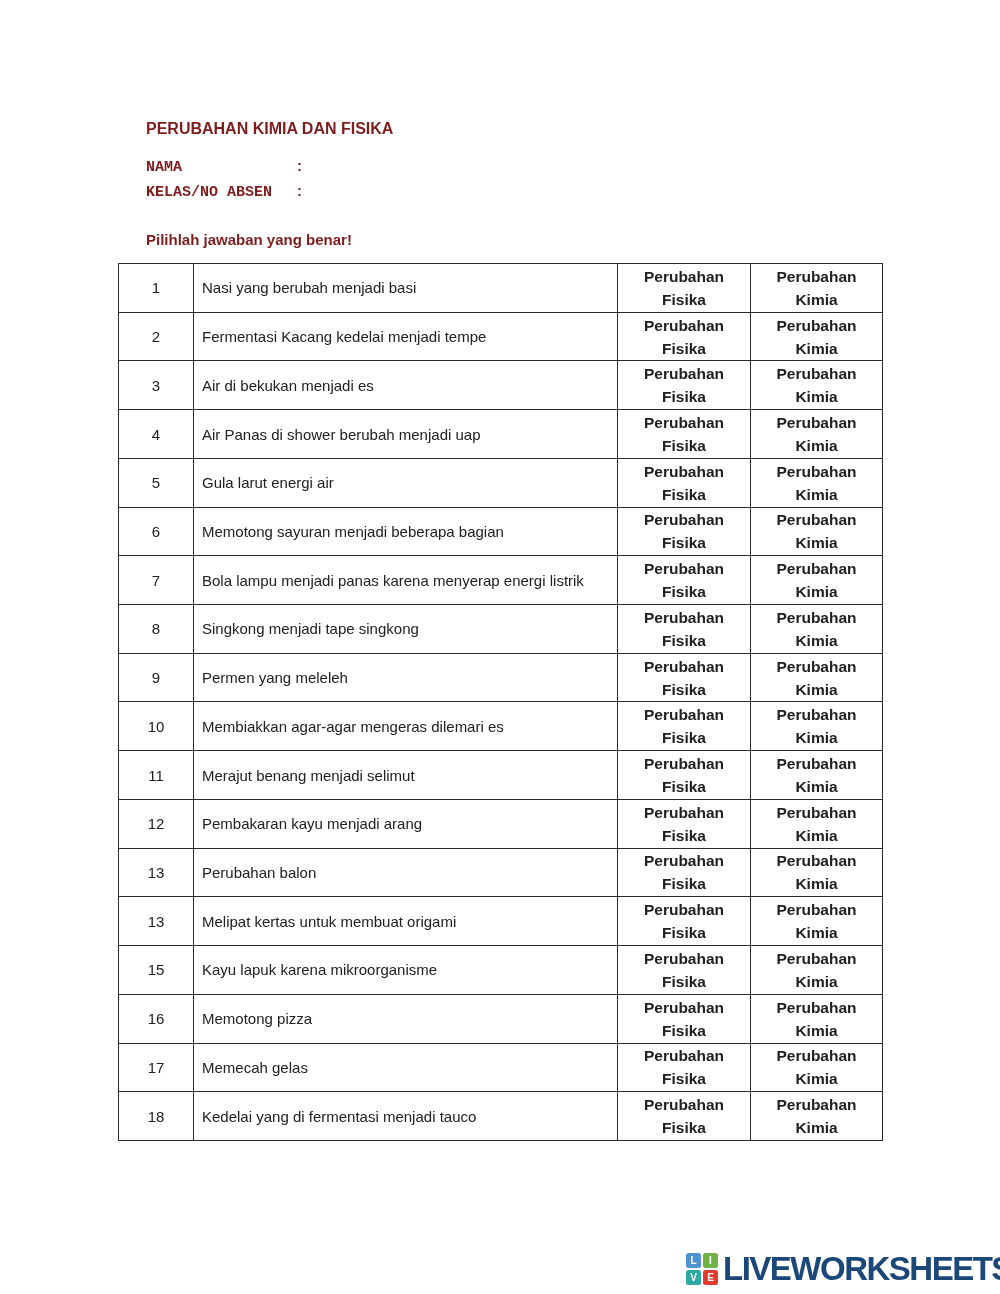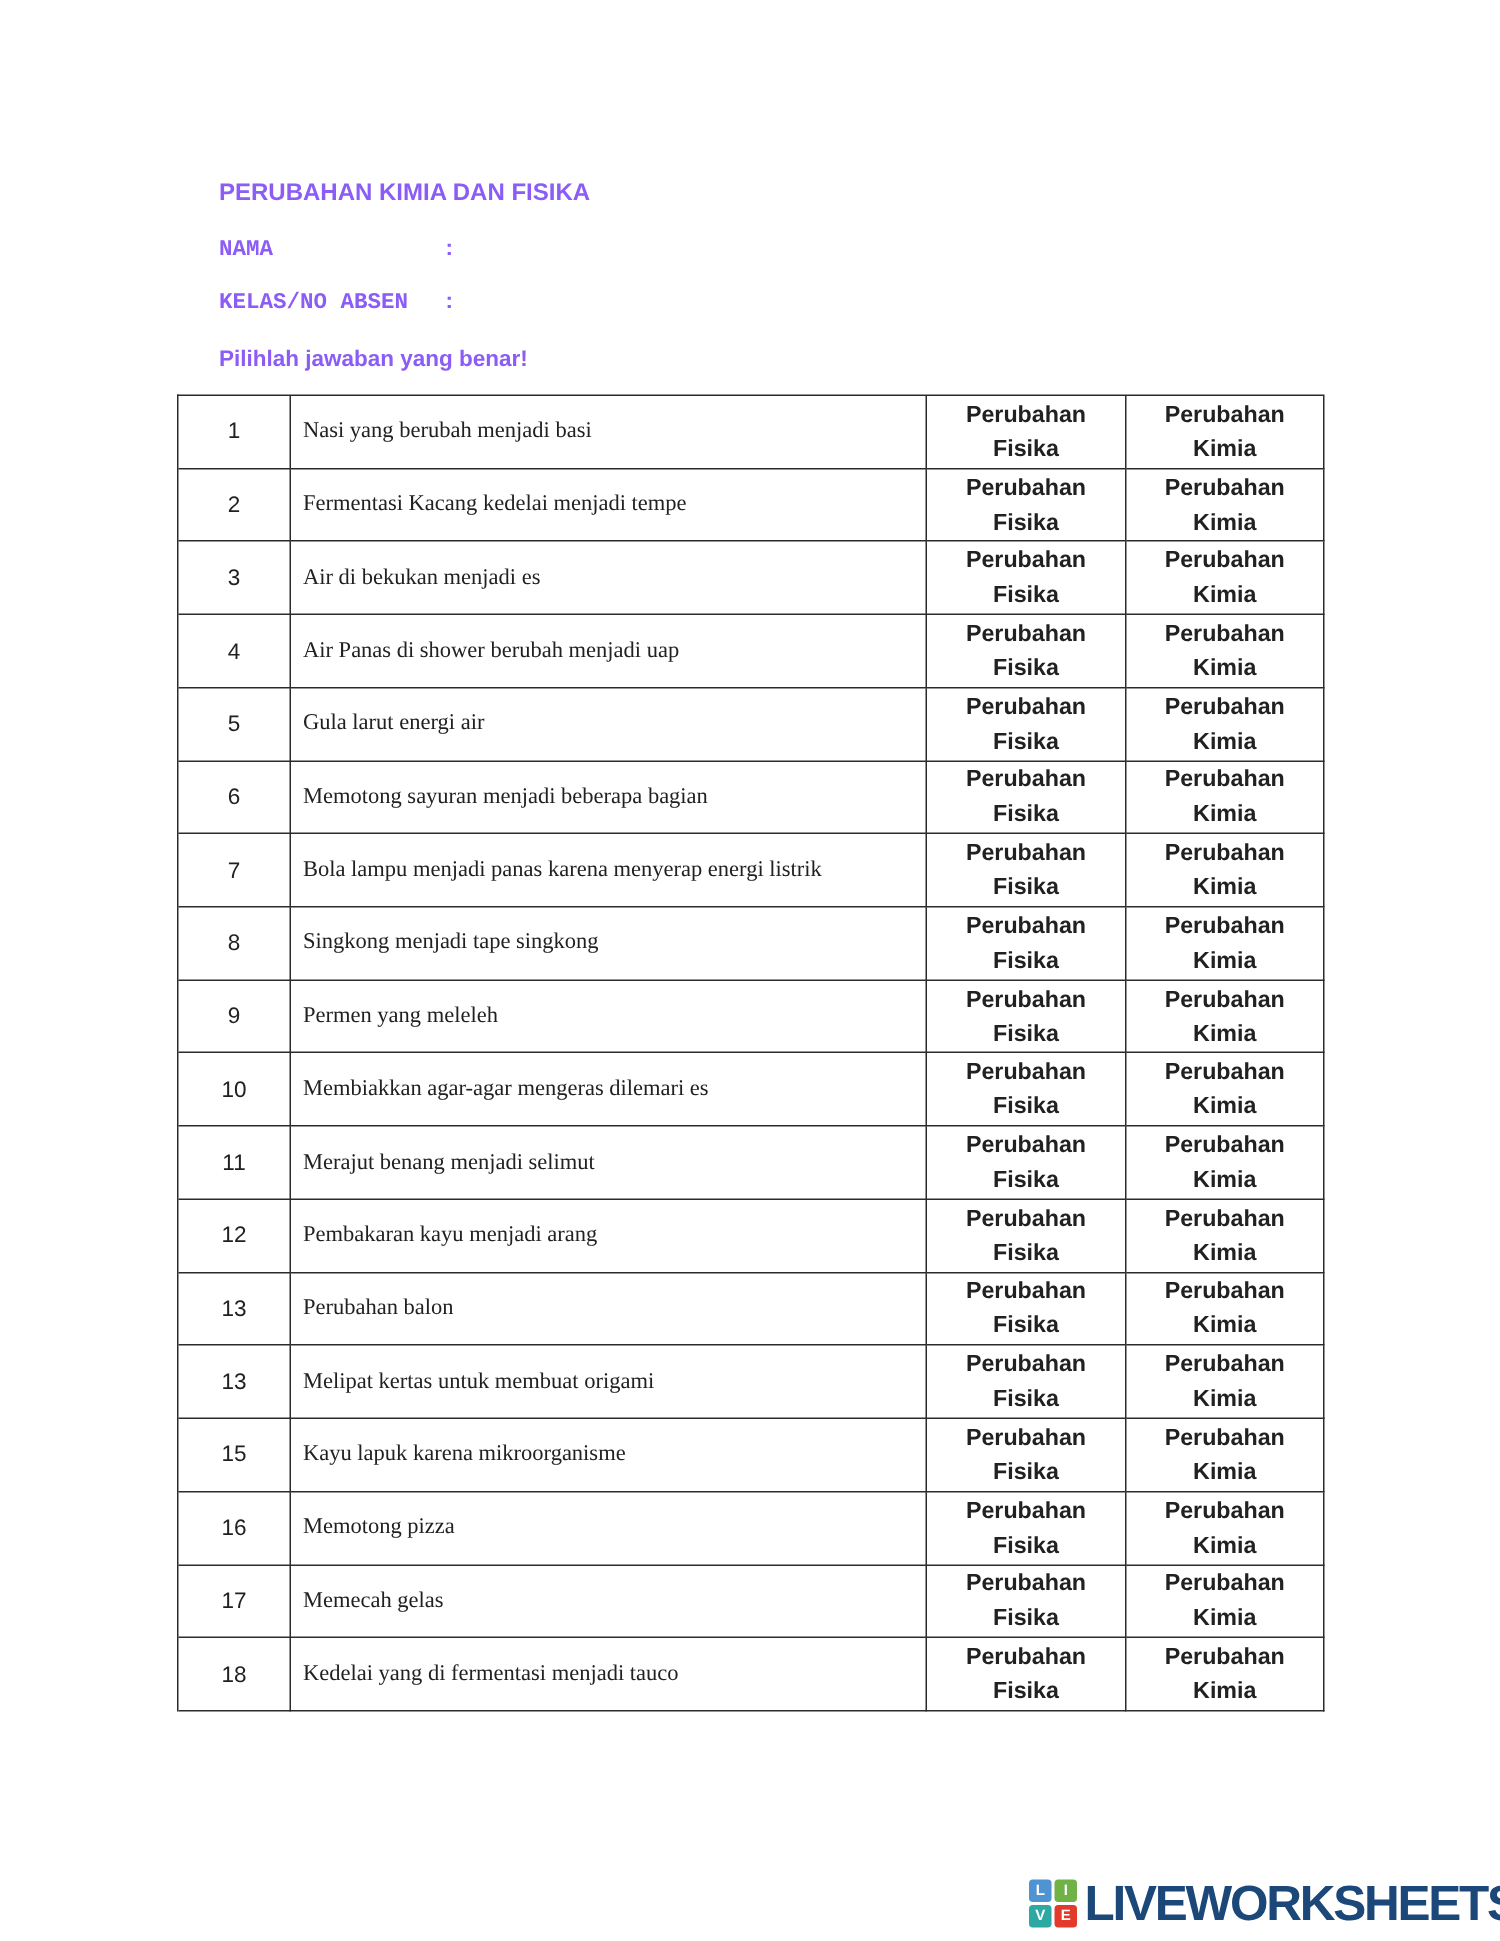--- a/index.html
+++ b/index.html
@@ -16,26 +16,26 @@
     overflow: hidden;
   }
 
   
   .hline {
     position: absolute;
     left: 146px;
     font-size: 15px;
     font-weight: bold;
     line-height: 18px;
-    color: #8b5cf6;
+    color: #7f1d1d;
     white-space: nowrap;
   }
   .title       { top: 120px; font-size: 16px; }
   .nama        { top: 157px; }
-  .kelas       { top: 192px; }
+  .kelas       { top: 182px; }
   .instruction { top: 231px; }
   .field-label { display: inline-block; width: 151px; font-family: Liberation Mono, monospace; }
 
   
   .worksheet-table {
     position: absolute;
     left: 118px;
     top: 263px;
     width: 765px;
     display: grid;
@@ -48,21 +48,21 @@
   .cell {
     border-right: 1px solid #2b2b2b;
     border-bottom: 1px solid #2b2b2b;
     display: flex;
     align-items: center;
     font-size: 15px;
     color: #212121;
     overflow: hidden;
   }
   .cell.no   { justify-content: center; }
-  .cell.desc { padding: 2px 8px; line-height: 21px; font-family: Liberation Serif, serif; }
+  .cell.desc { padding: 2px 8px; line-height: 21px; }
   .cell.opt  {
     justify-content: center;
     text-align: center;
     line-height: 23px;
     font-size: 15.5px;
     padding: 0 18px;
     cursor: pointer;
     font-weight: bold;
   }
 

